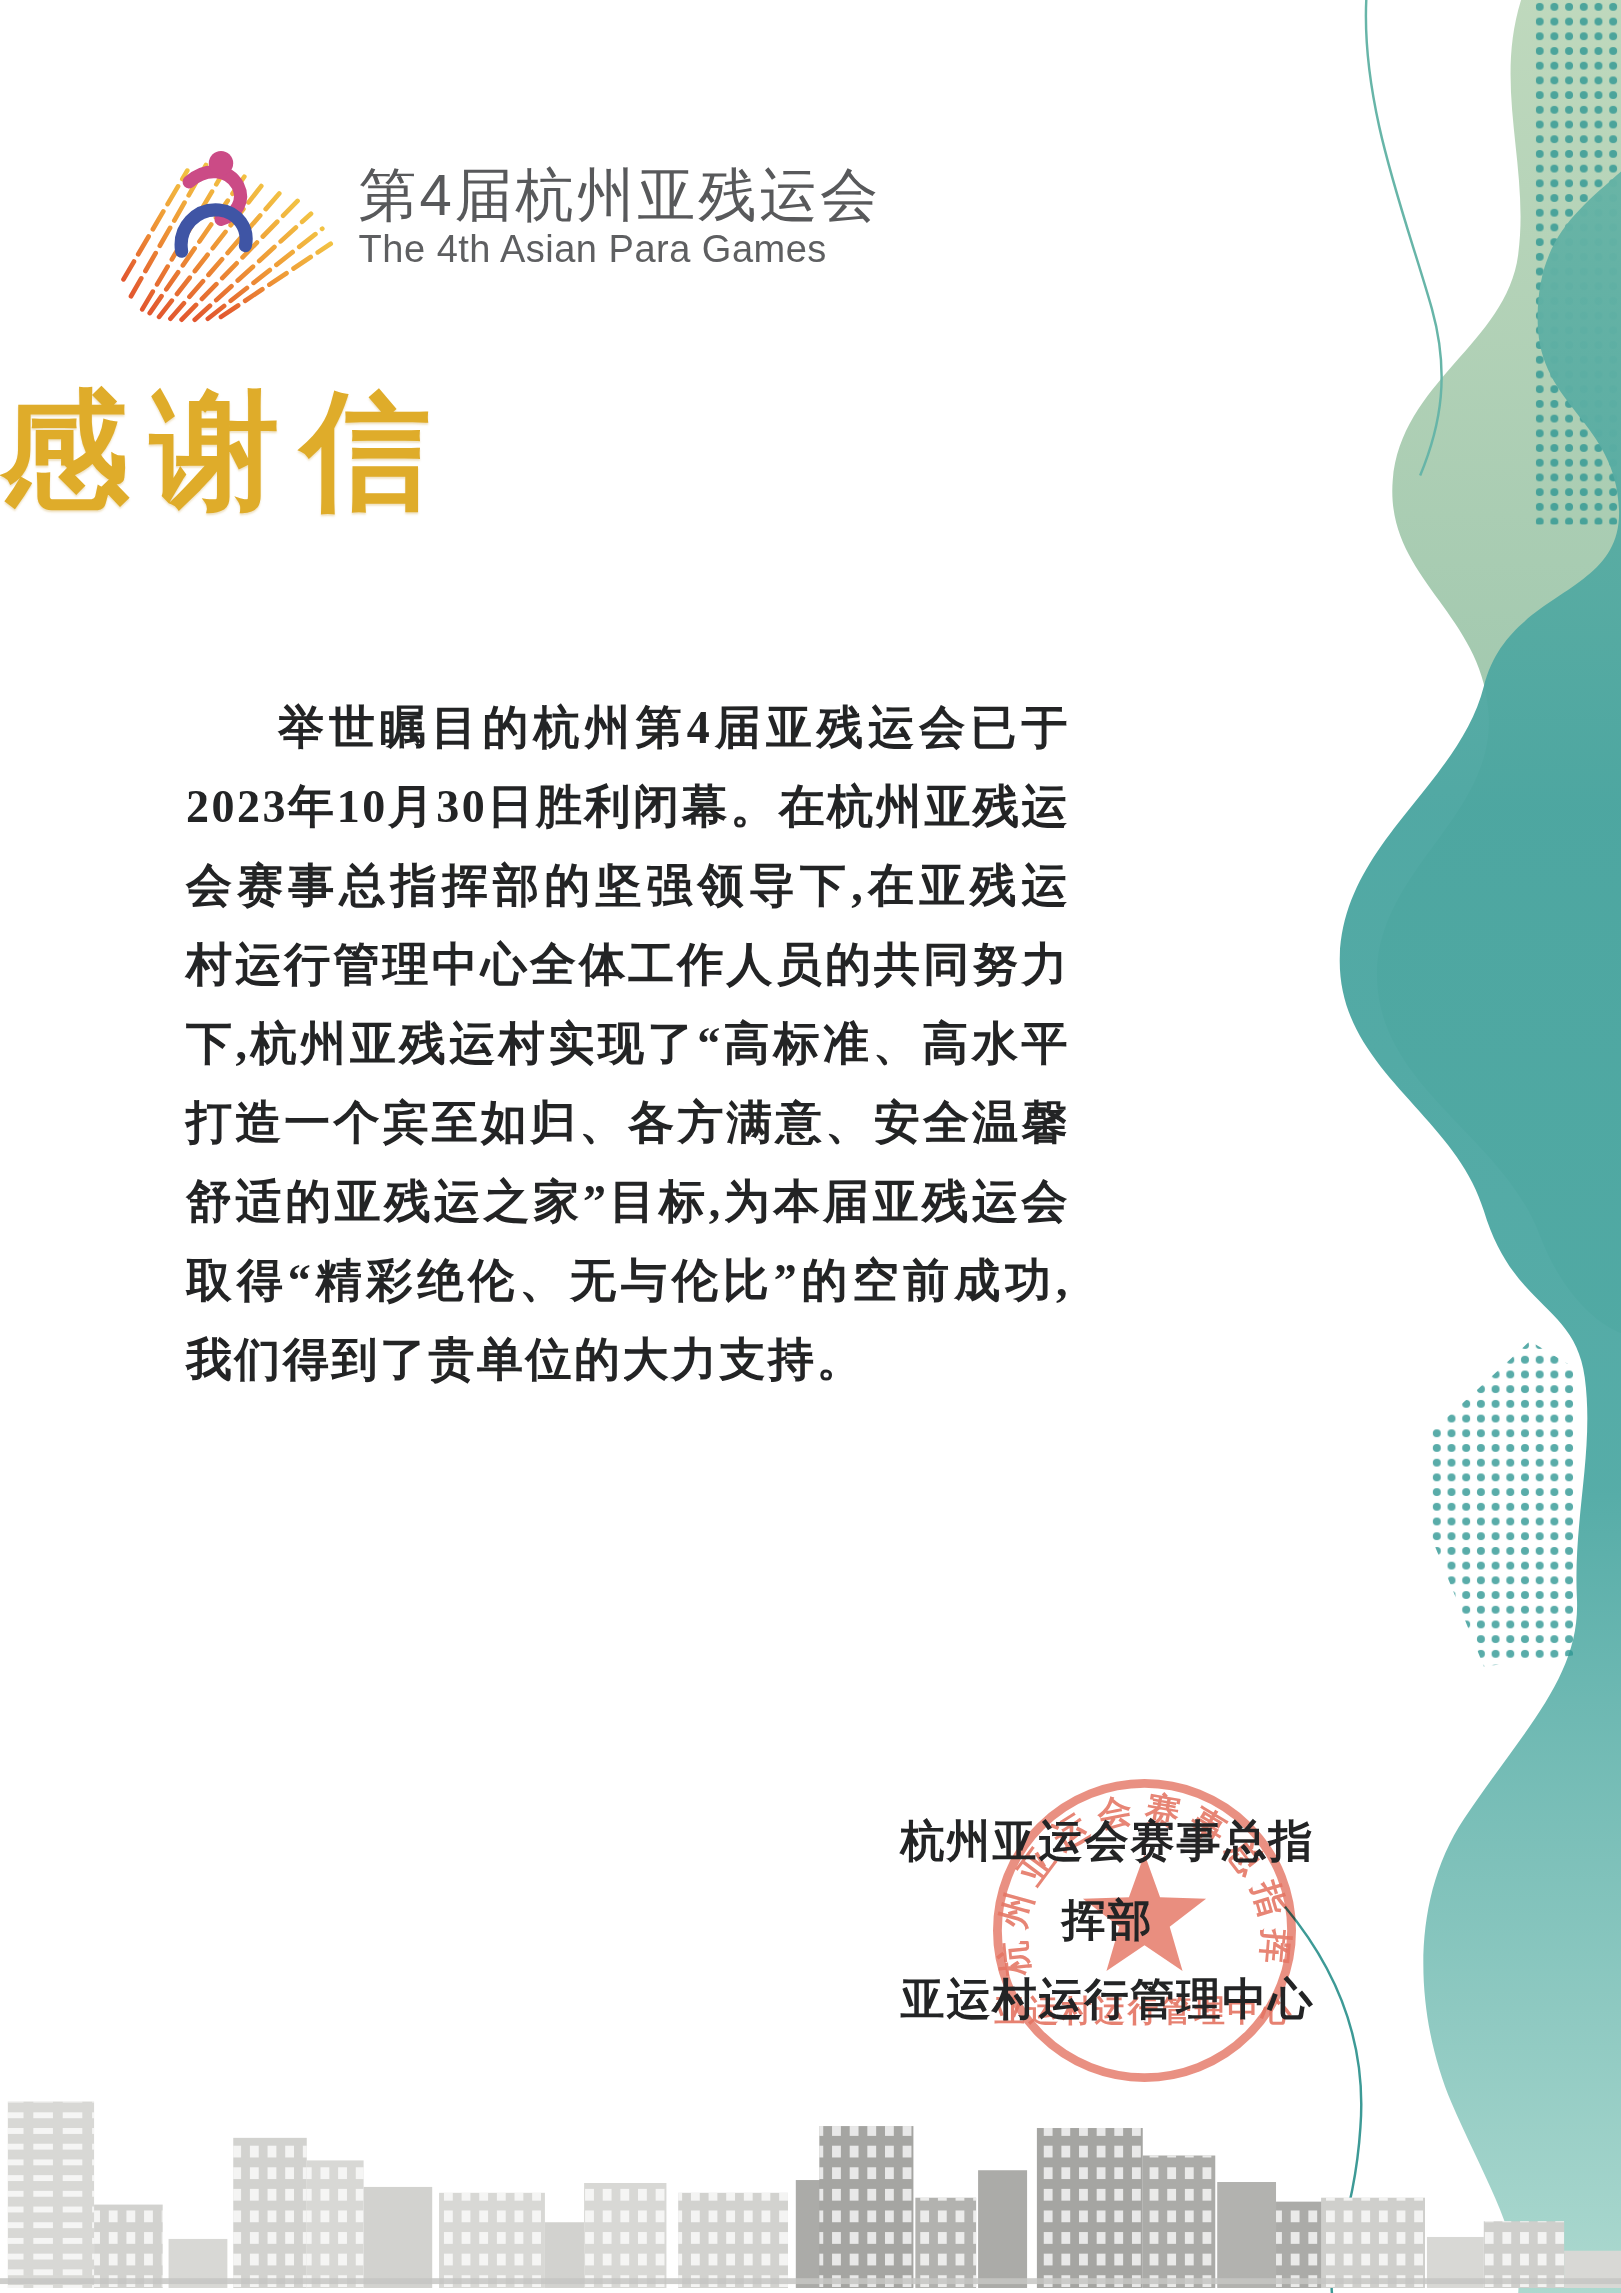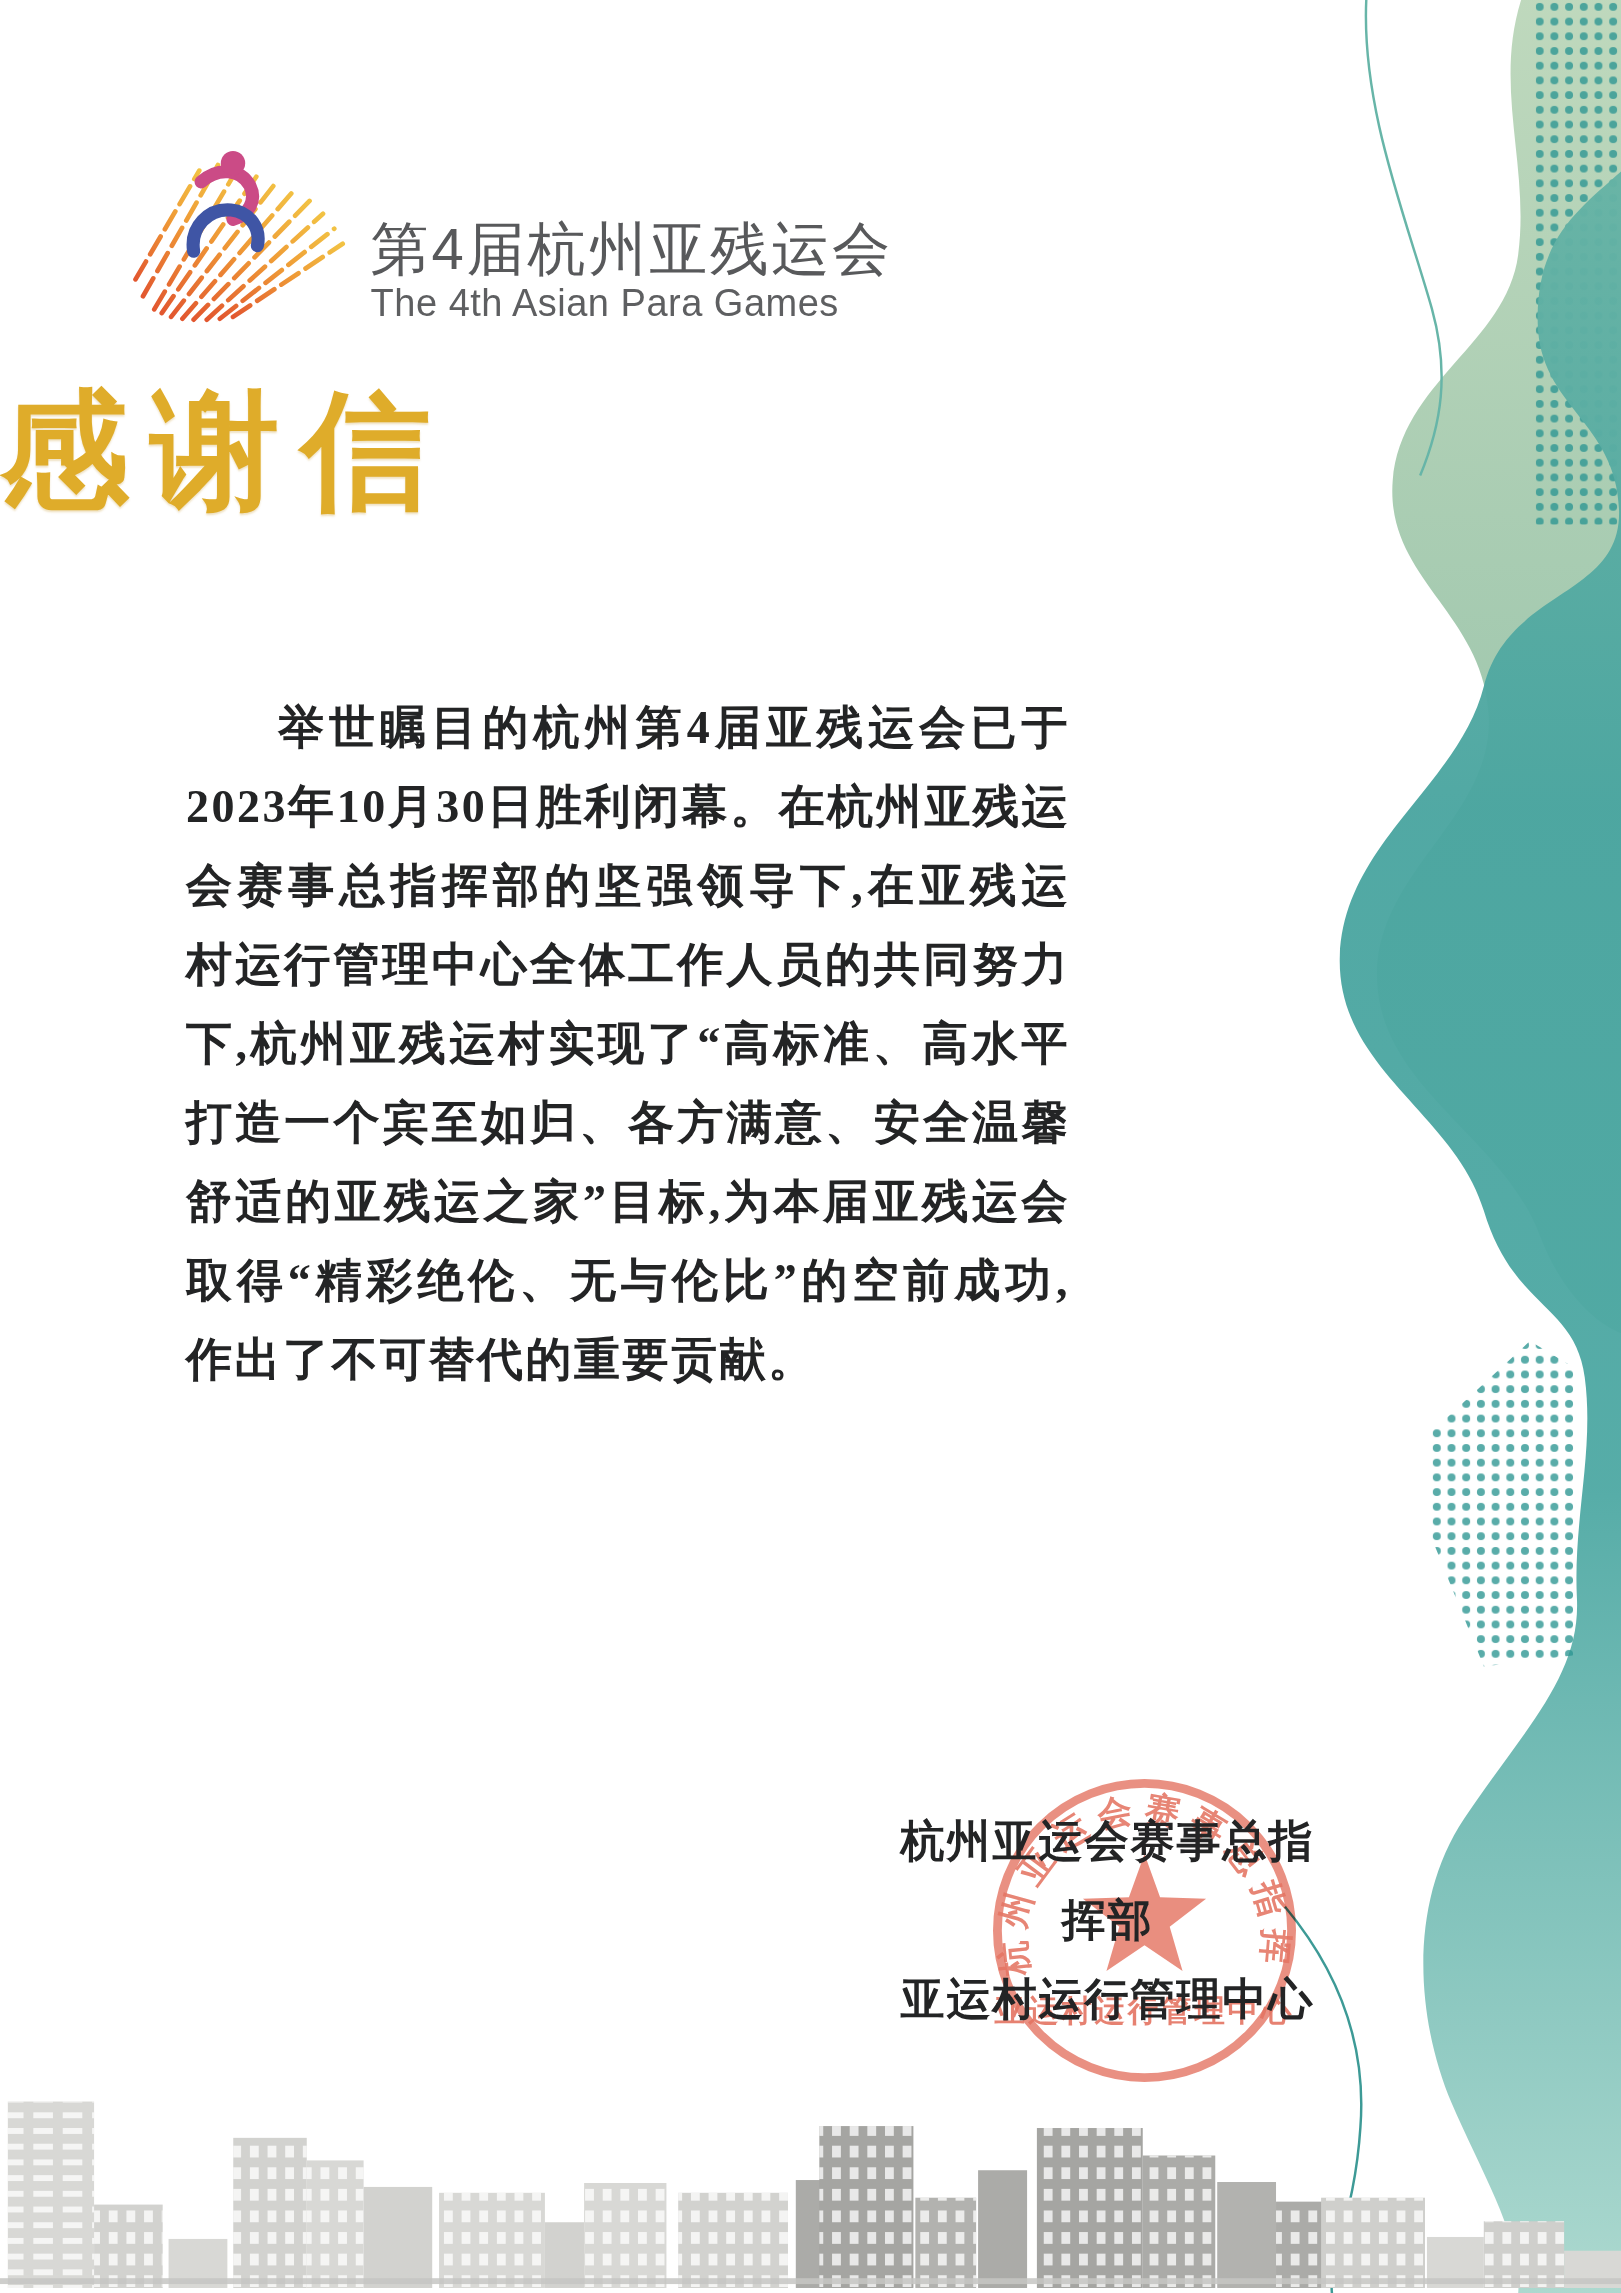--- a/index.html
+++ b/index.html
@@ -1,21 +1,21 @@
 <!DOCTYPE html>
 <html><head>
 <meta charset="utf-8">
 <style>
   html,body{margin:0;padding:0;background:#9a9a9a;}
   .page{
     position:relative;width:1621px;height:2294px;background:#ffffff;
     overflow:hidden;font-family:"Liberation Serif",serif;
   }
   
-  .logo-block{position:absolute;left:128px;top:137px;display:flex;align-items:flex-end;}
+  .logo-block{position:absolute;left:116px;top:137px;display:flex;align-items:flex-start;}
   .logo-mark{width:225px;height:191px;}
   .logo-text{margin-left:17.6px;margin-top:27.4px;font-family:"Liberation Sans",sans-serif;}
   .logo-title-cn{font-size:58px;color:#58595b;letter-spacing:2.9px;font-weight:500;line-height:61px;}
   .logo-title-en{font-size:38px;color:#5e5f61;letter-spacing:0.5px;line-height:49px;font-weight:400;}
   
   .letter-title{
     position:absolute;top:365px;left:0;width:1588px;text-align:left;
     font-size:129px;font-weight:700;color:#DFAC2A;letter-spacing:21.6px;
     text-shadow:0 2px 2px rgba(190,140,20,.25);
   }
@@ -112,21 +112,21 @@
     <div class="logo-text">
       <div class="logo-title-cn">第4届杭州亚残运会</div>
       <div class="logo-title-en">The 4th Asian Para Games</div>
     </div>
   </div>
 
   <div class="letter-title">感谢信</div>
 
 
   <div class="body-text">
-    <p>举世瞩目的杭州第4届亚残运会已于2023年10月30日胜利闭幕。在杭州亚残运会赛事总指挥部的坚强领导下,在亚残运村运行管理中心全体工作人员的共同努力下,杭州亚残运村实现了“高标准、高水平打造一个宾至如归、各方满意、安全温馨舒适的亚残运之家”目标,为本届亚残运会取得“精彩绝伦、无与伦比”的空前成功,作出了不可替代的重要贡献。</p>
+    <p>举世瞩目的杭州第4届亚残运会已于2023年10月30日胜利闭幕。在杭州亚残运会赛事总指挥部的坚强领导下,在亚残运村运行管理中心全体工作人员的共同努力下,杭州亚残运村实现了“高标准、高水平打造一个宾至如归、各方满意、安全温馨舒适的亚残运之家”目标,为本届亚残运会取得“精彩绝伦、无与伦比”的空前成功,我们得到了贵单位的大力支持。</p>
   </div>
 
   <svg class="stamp" viewBox="0 0 360 360">
     <defs>
       <path id="ringPath" d="M 64 228 A 122 122 0 1 1 296 228"></path>
     </defs>
     <circle cx="180" cy="180" r="150" fill="none" stroke="#E0604C" stroke-width="9" opacity="0.8"></circle>
     <polygon points="180,102 195.9,146.2 242.8,147.6 205.7,176.3 218.8,221.4 180,195 141.2,221.4 154.3,176.3 117.2,147.6 164.1,146.2" fill="#E0604C" opacity="0.82"></polygon>
     <text font-size="35" fill="#E0604C" opacity="0.88" letter-spacing="10" font-family="Liberation Serif, serif" font-weight="700">
       <textPath href="#ringPath" startOffset="4">杭州亚运会赛事总指挥部</textPath>

